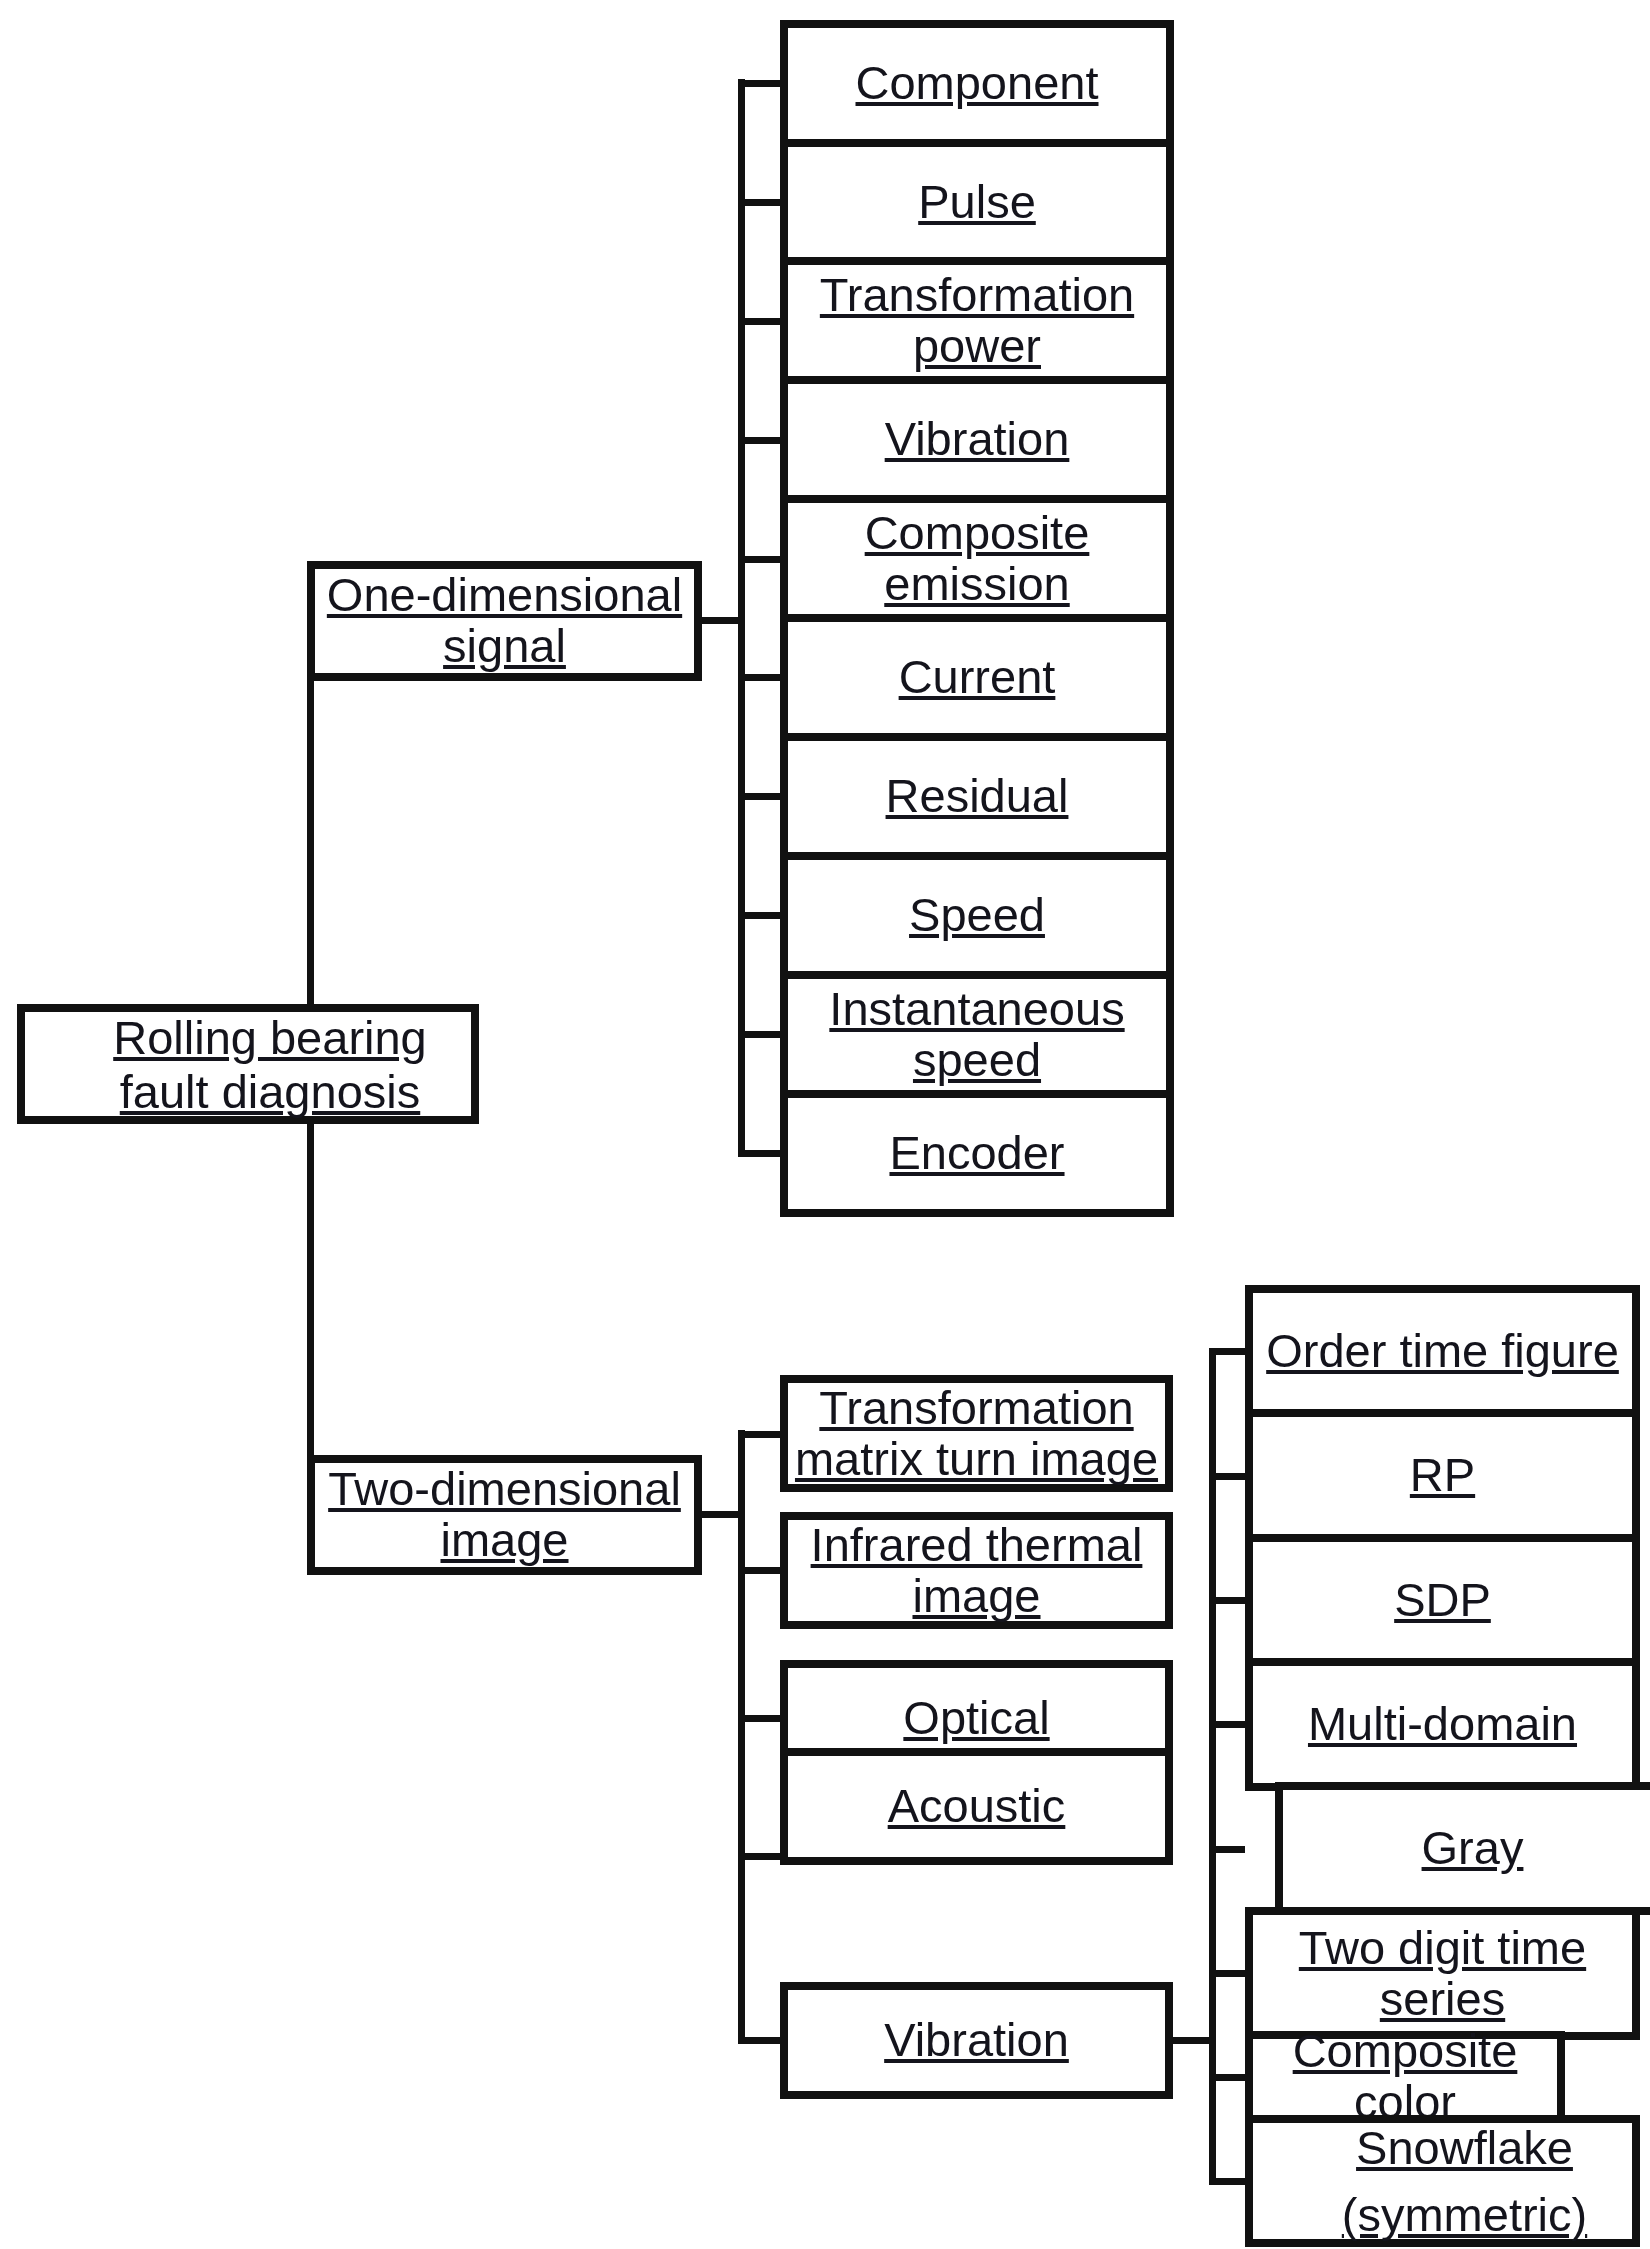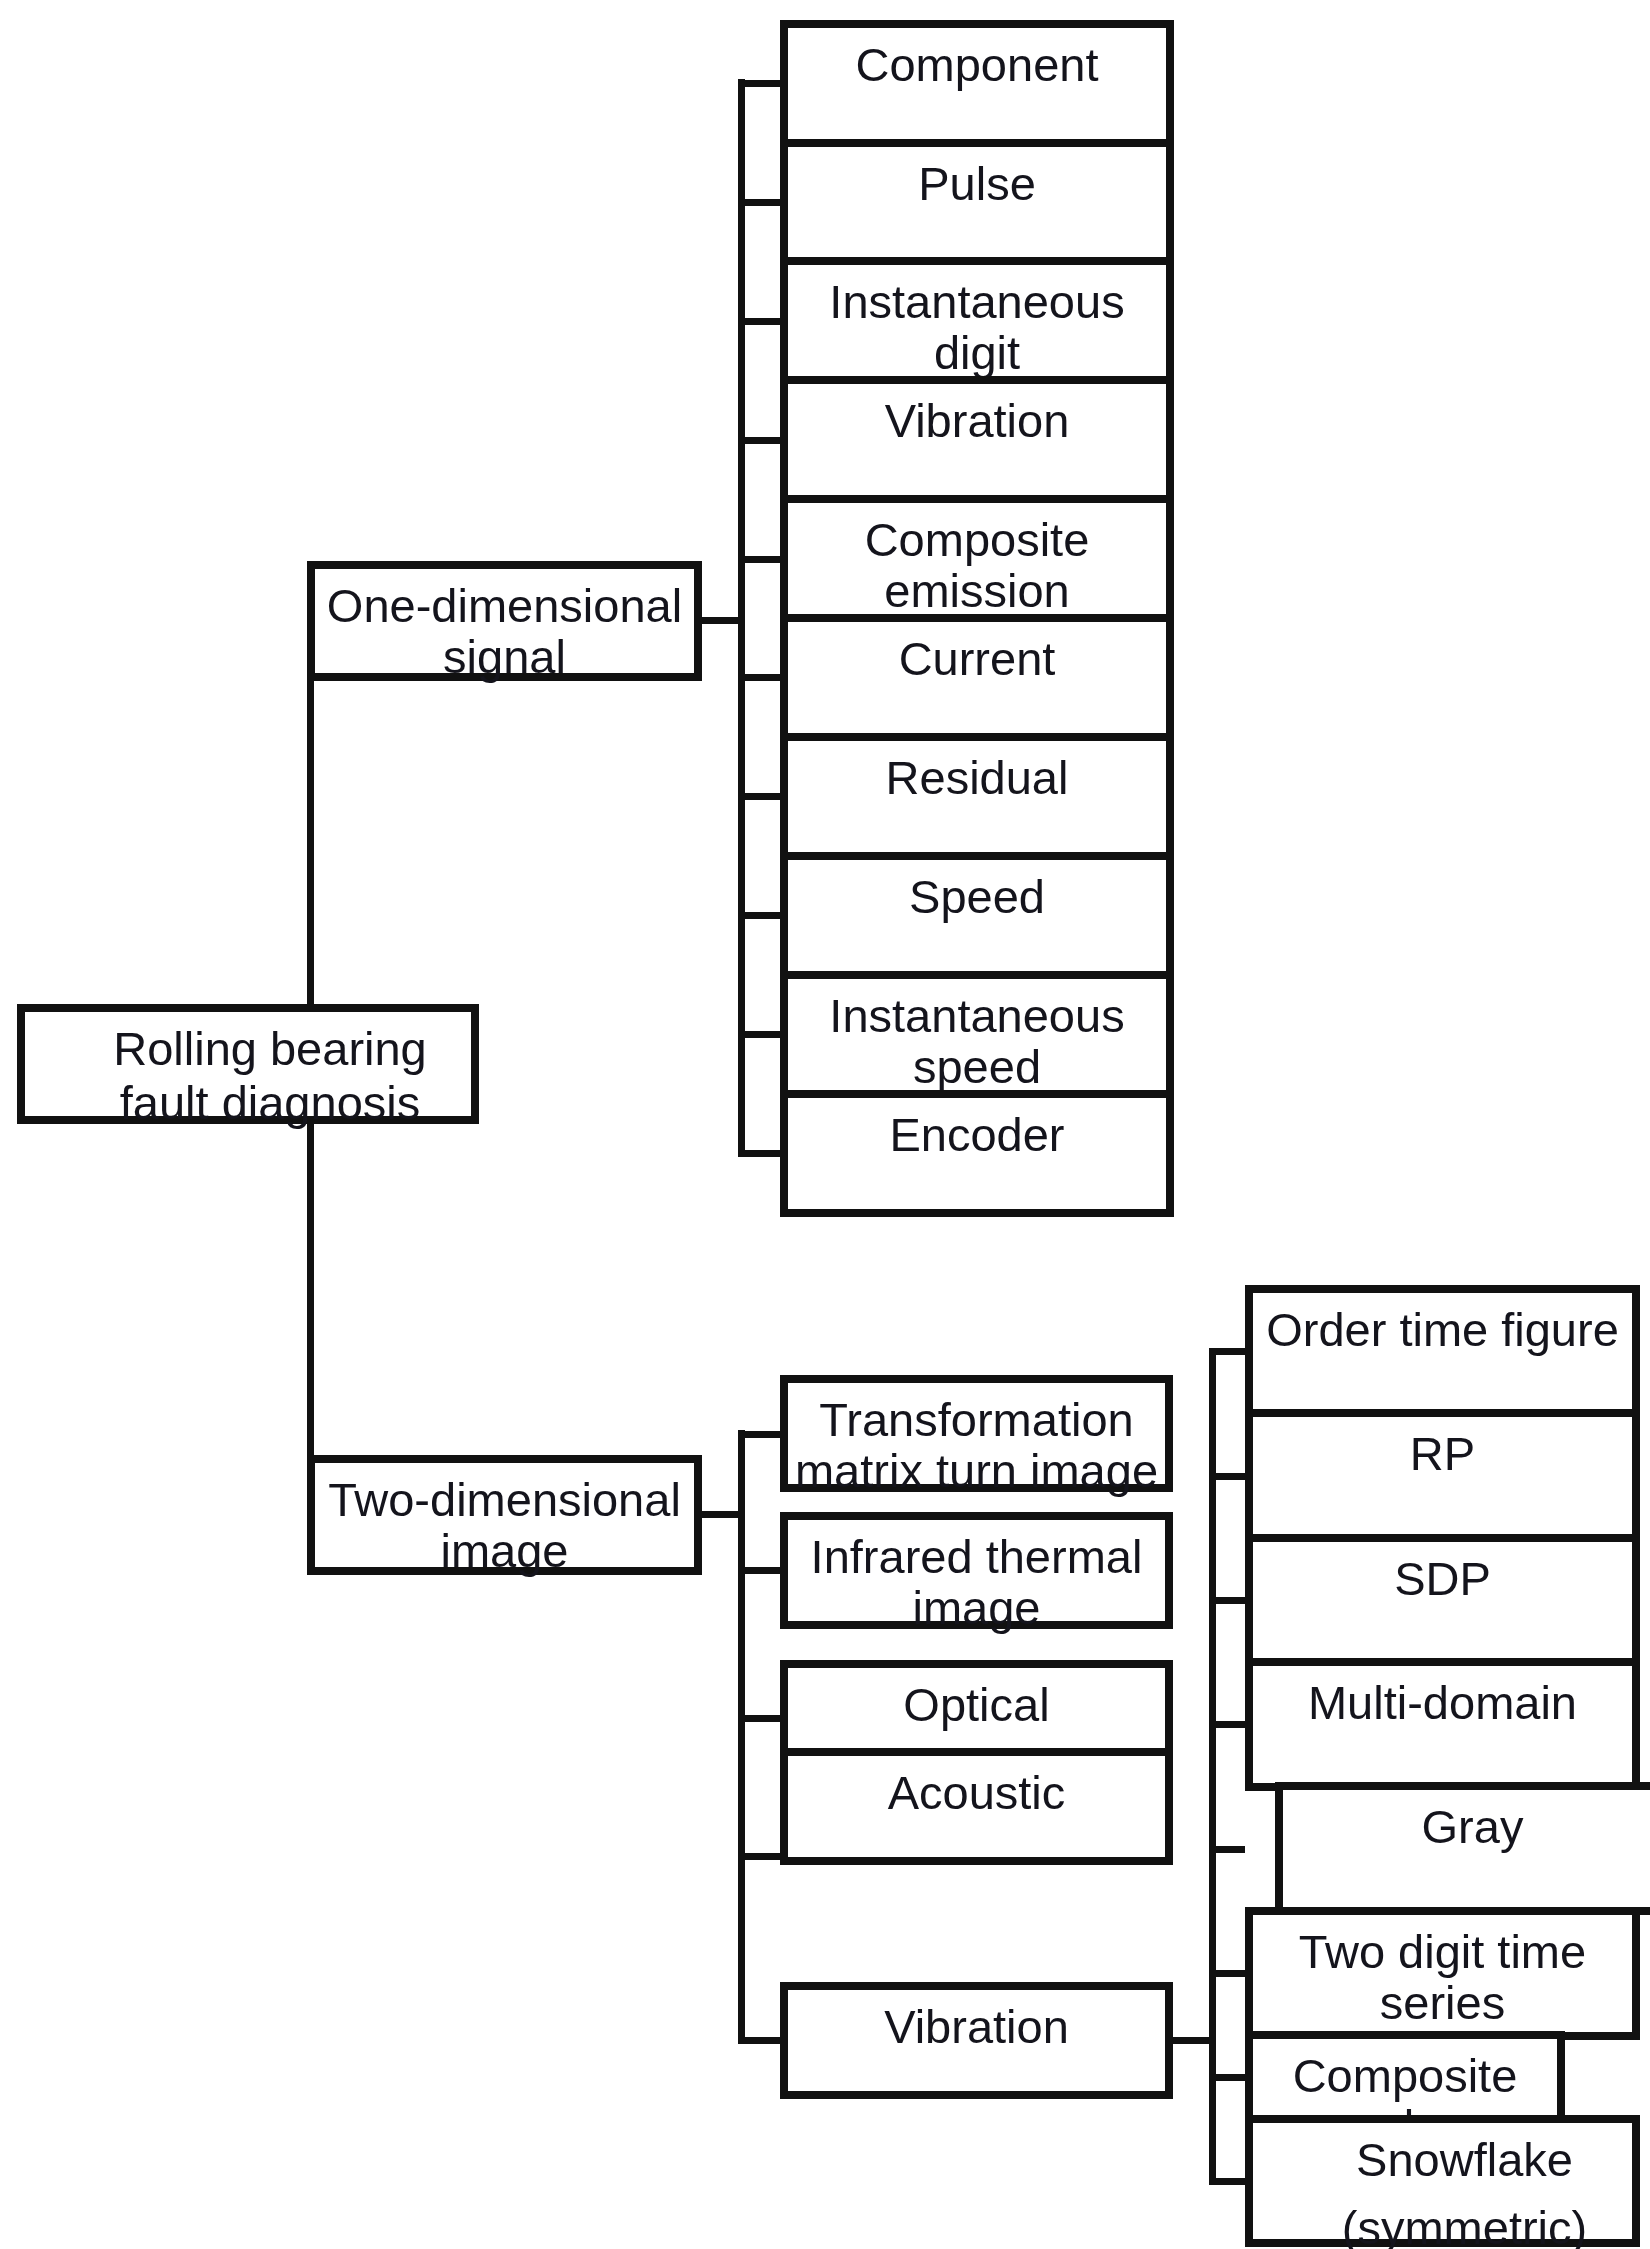--- a/index.html
+++ b/index.html
@@ -22,25 +22,27 @@
     background:var(--line);
   }
   .node{
     position:absolute;
     box-sizing:border-box;
     background:var(--box-bg);
     border:8px solid var(--line);
     display:flex;
     flex-direction:column;
     align-items:center;
+    justify-content:center;
     text-align:center;
     color:var(--text);
     font-size:47px;
     line-height:1.08;
     padding:12px 5px;
+    text-decoration:underline;
   }
   .node .lbl{width:100%;}
   .node .ln{line-height:49px;margin-left:44px;}
 </style>
 </head>
 <body>
 
 <div class="canvas">
   <div id="edges">
       <div class="edge" style="left: 307px; top: 681px; width: 6.8px; height: 779px;"></div>
@@ -85,21 +87,21 @@
       <div class="node" style="left: 307px; top: 1455px; width: 395px; height: 120px;">
         <div class="lbl">Two-dimensional image</div>
       </div>
       <div class="node" style="left: 780px; top: 20px; width: 394px; height: 127px;">
         <div class="lbl">Component</div>
       </div>
       <div class="node" style="left: 780px; top: 139px; width: 394px; height: 127px;">
         <div class="lbl">Pulse</div>
       </div>
       <div class="node" style="left: 780px; top: 257px; width: 394px; height: 127px;">
-        <div class="lbl">Instantaneous digit</div>
+        <div class="lbl">Transformation power</div>
       </div>
       <div class="node" style="left: 780px; top: 376px; width: 394px; height: 127px;">
         <div class="lbl">Vibration</div>
       </div>
       <div class="node" style="left: 780px; top: 495px; width: 394px; height: 127px;">
         <div class="lbl">Composite emission</div>
       </div>
       <div class="node" style="left: 780px; top: 614px; width: 394px; height: 127px;">
         <div class="lbl">Current</div>
       </div>

